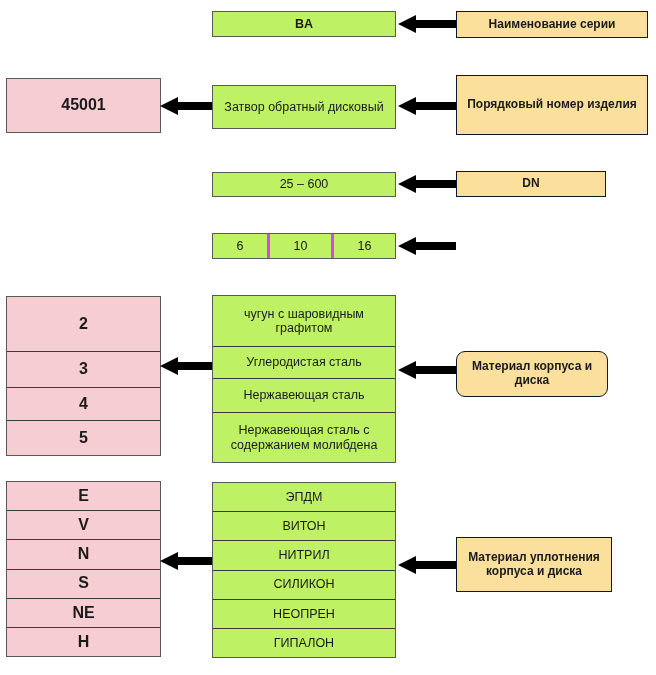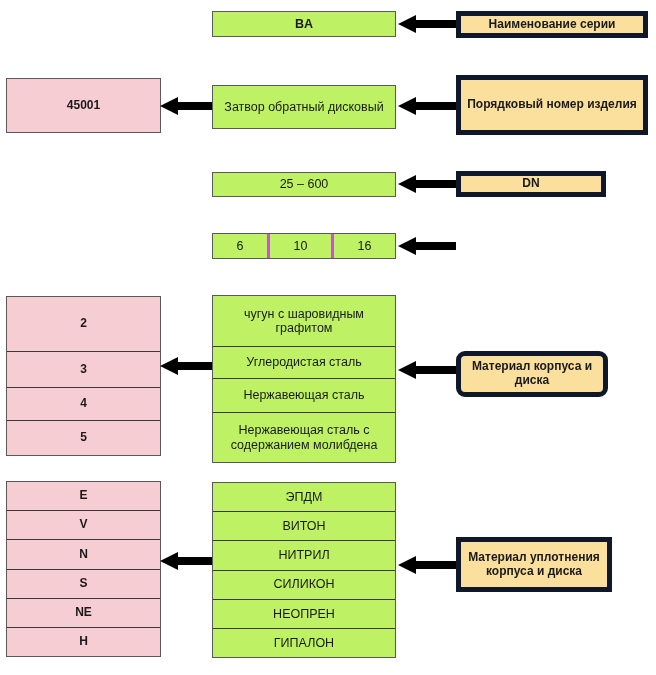--- a/index.html
+++ b/index.html
@@ -50,30 +50,30 @@
   .blue {
     background: #bef264;
     color: #1a1a1a;
     font-size: 12.5px;
     font-weight: normal;
   }
   .blue.bold .cell { font-weight: bold; }
   .pink {
     background: #f7cdd4;
     color: #1a1a1a;
-    font-size: 12px;
+    font-size: 16px;
     font-weight: bold;
     justify-content: center;
   }
   .yellow {
     background: #fbdf9c;
     color: #1a1a1a;
     font-size: 12px;
     font-weight: bold;
-    border: 5px solid #0f172a;
+    border: 1px solid #0f172a;
   }
   .arrow {
     position: absolute;
   }
   .arrow svg { display: block; }
 </style>
 </head>
 <body>
 
 <div id="diagram">

